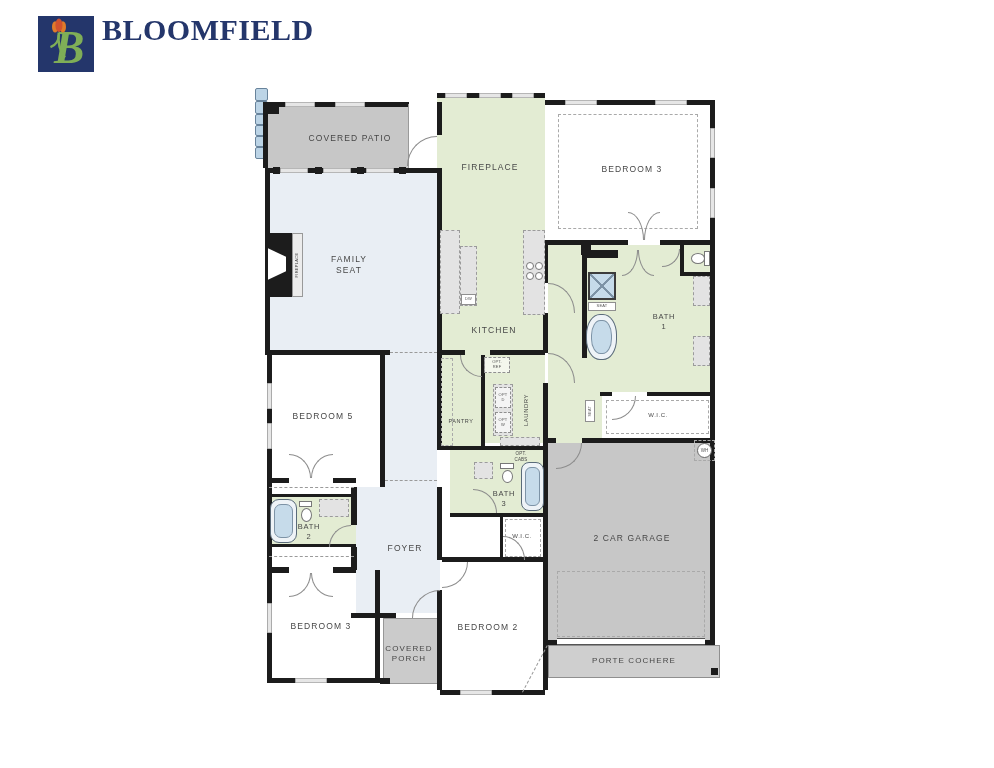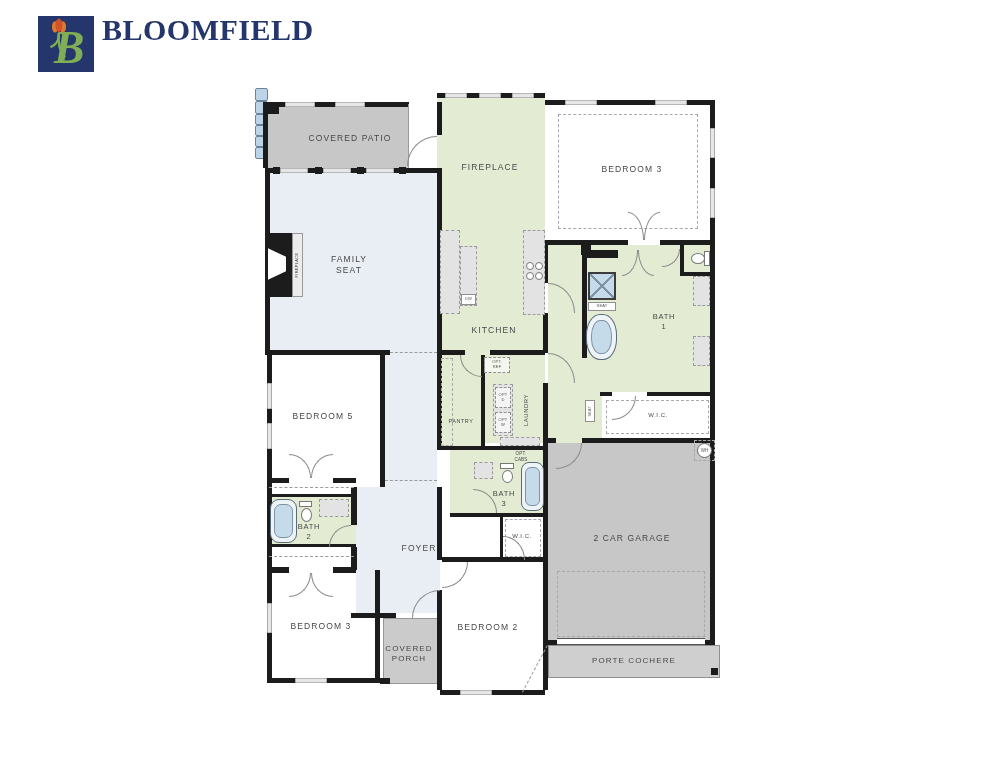--- a/index.html
+++ b/index.html
@@ -283,21 +283,21 @@
 SEAT</div>
     <div class="lbl" style="left:239px;top:243px;">KITCHEN</div>
     <div class="lbl lbl-sm" style="left:206px;top:334px;">PANTRY</div>
     <div class="lbl lbl-sm vert" style="left:272px;top:322px;font-size:6px;">LAUNDRY</div>
     <div class="lbl lbl-md" style="left:409px;top:234px;">BATH
 1</div>
     <div class="lbl lbl-sm" style="left:403px;top:328px;font-size:6px;">W.I.C.</div>
     <div class="lbl" style="left:68px;top:329px;">BEDROOM 5</div>
     <div class="lbl lbl-md" style="left:54px;top:444px;">BATH
 2</div>
-    <div class="lbl" style="left:164px;top:461px;">FOYER</div>
+    <div class="lbl" style="left:150px;top:461px;">FOYER</div>
     <div class="lbl lbl-md" style="left:249px;top:411px;">BATH
 3</div>
     <div class="lbl lbl-sm" style="left:267px;top:449px;font-size:6px;">W.I.C.</div>
     <div class="lbl" style="left:66px;top:539px;">BEDROOM 3</div>
     <div class="lbl" style="left:154px;top:566px;font-size:8px;">COVERED
 PORCH</div>
     <div class="lbl" style="left:233px;top:540px;">BEDROOM 2</div>
     <div class="lbl" style="left:377px;top:451px;">2 CAR GARAGE</div>
     <div class="lbl" style="left:379px;top:573px;font-size:8px;">PORTE COCHERE</div>
   </div>

